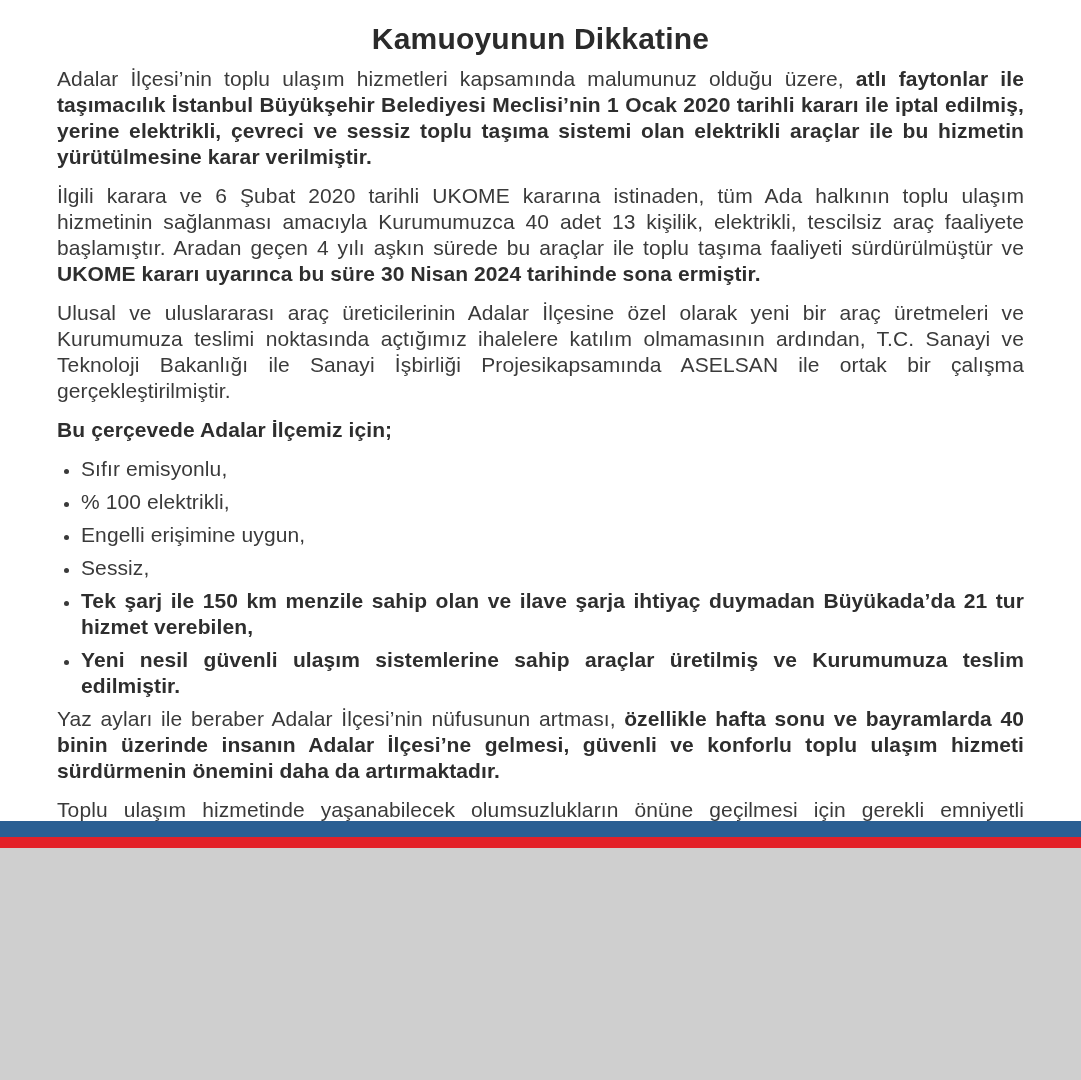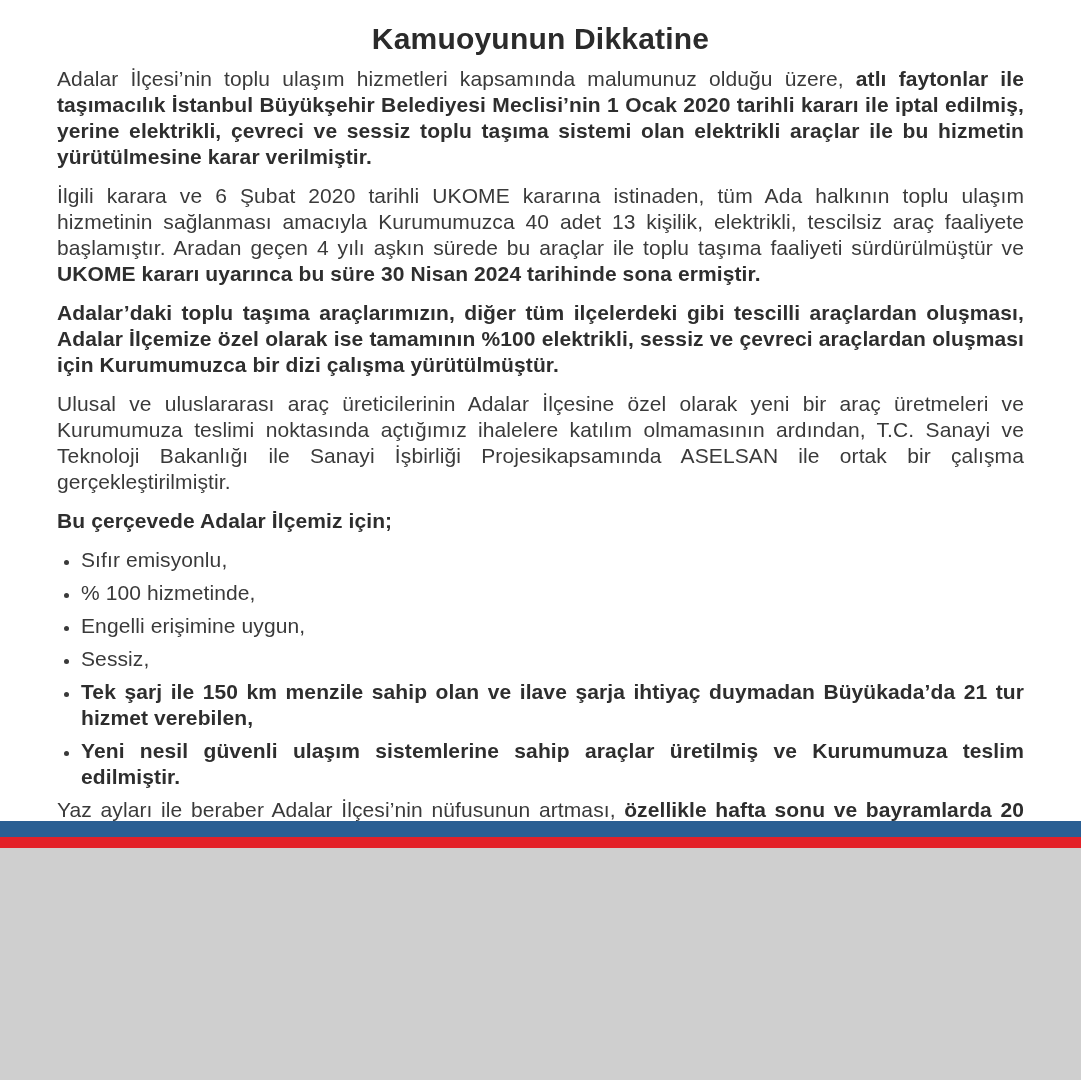--- a/index.html
+++ b/index.html
@@ -73,32 +73,31 @@
 </head>
 <body>
 
 <div class="page">
 
   <h1 class="page-title">Kamuoyunun Dikkatine</h1>
 
   <div class="body-text">
       <p><span>Adalar İlçesi’nin toplu ulaşım hizmetleri kapsamında malumunuz olduğu üzere, </span><b>atlı faytonlar ile taşımacılık İstanbul Büyükşehir Belediyesi Meclisi’nin 1 Ocak 2020 tarihli kararı ile iptal edilmiş, yerine elektrikli, çevreci ve sessiz toplu taşıma sistemi olan elektrikli araçlar ile bu hizmetin yürütülmesine karar verilmiştir.</b></p>
       <p><span>İlgili karara ve 6 Şubat 2020 tarihli UKOME kararına istinaden, tüm Ada halkının toplu ulaşım hizmetinin sağlanması amacıyla Kurumumuzca 40 adet 13 kişilik, elektrikli, tescilsiz araç faaliyete başlamıştır. Aradan geçen 4 yılı aşkın sürede bu araçlar ile toplu taşıma faaliyeti sürdürülmüştür ve </span><b>UKOME kararı uyarınca bu süre 30 Nisan 2024 tarihinde sona ermiştir.</b></p>
-      <p><b>Adalar’daki toplu taşıma araçlarımızın, diğer tüm ilçelerdeki gibi tescilli araçlardan oluşması, Adalar İlçemize özel olarak ise tamamının %100 elektrikli, sessiz ve çevreci araçlardan oluşması için Kurumumuzca bir dizi çalışma yürütülmüştür.</b></p>
       <p><span>Ulusal ve uluslararası araç üreticilerinin Adalar İlçesine özel olarak yeni bir araç üretmeleri ve Kurumumuza teslimi noktasında açtığımız ihalelere katılım olmamasının ardından, T.C. Sanayi ve Teknoloji Bakanlığı ile Sanayi İşbirliği Projesikapsamında ASELSAN ile ortak bir çalışma gerçekleştirilmiştir.</span></p>
       <p><b>Bu çerçevede Adalar İlçemiz için;</b></p>
       <ul>
         <li><span>Sıfır emisyonlu,</span></li>
-        <li><span>% 100 hizmetinde,</span></li>
+        <li><span>% 100 elektrikli,</span></li>
         <li><span>Engelli erişimine uygun,</span></li>
         <li><span>Sessiz,</span></li>
         <li><b>Tek şarj ile 150 km menzile sahip olan ve ilave şarja ihtiyaç duymadan Büyükada’da 21 tur hizmet verebilen,</b></li>
         <li><b>Yeni nesil güvenli ulaşım sistemlerine sahip araçlar üretilmiş ve Kurumumuza teslim edilmiştir.</b></li>
       </ul>
-      <p><span>Yaz ayları ile beraber Adalar İlçesi’nin nüfusunun artması, </span><b>özellikle hafta sonu ve bayramlarda 20 binin üzerinde insanın Adalar İlçesi’ne gelmesi, güvenli ve konforlu toplu ulaşım hizmeti sürdürmenin önemini daha da artırmaktadır.</b></p>
+      <p><span>Yaz ayları ile beraber Adalar İlçesi’nin nüfusunun artması, </span><b>özellikle hafta sonu ve bayramlarda 40 binin üzerinde insanın Adalar İlçesi’ne gelmesi, güvenli ve konforlu toplu ulaşım hizmeti sürdürmenin önemini daha da artırmaktadır.</b></p>
       <p><span>Toplu ulaşım hizmetinde yaşanabilecek olumsuzlukların önüne geçilmesi için gerekli emniyetli tedbirlerin alınması hususunda Adalar Kaymakamlığı’na da gerekli bilgiler verilmiştir.</span></p>
     </div>
 
   <div class="bar-blue"></div>
   <div class="bar-red"></div>
 
   <div class="logo-panel">
     <div class="flare flare-left"></div>
     <div class="flare flare-right"></div>
     <div class="panel-inner">

